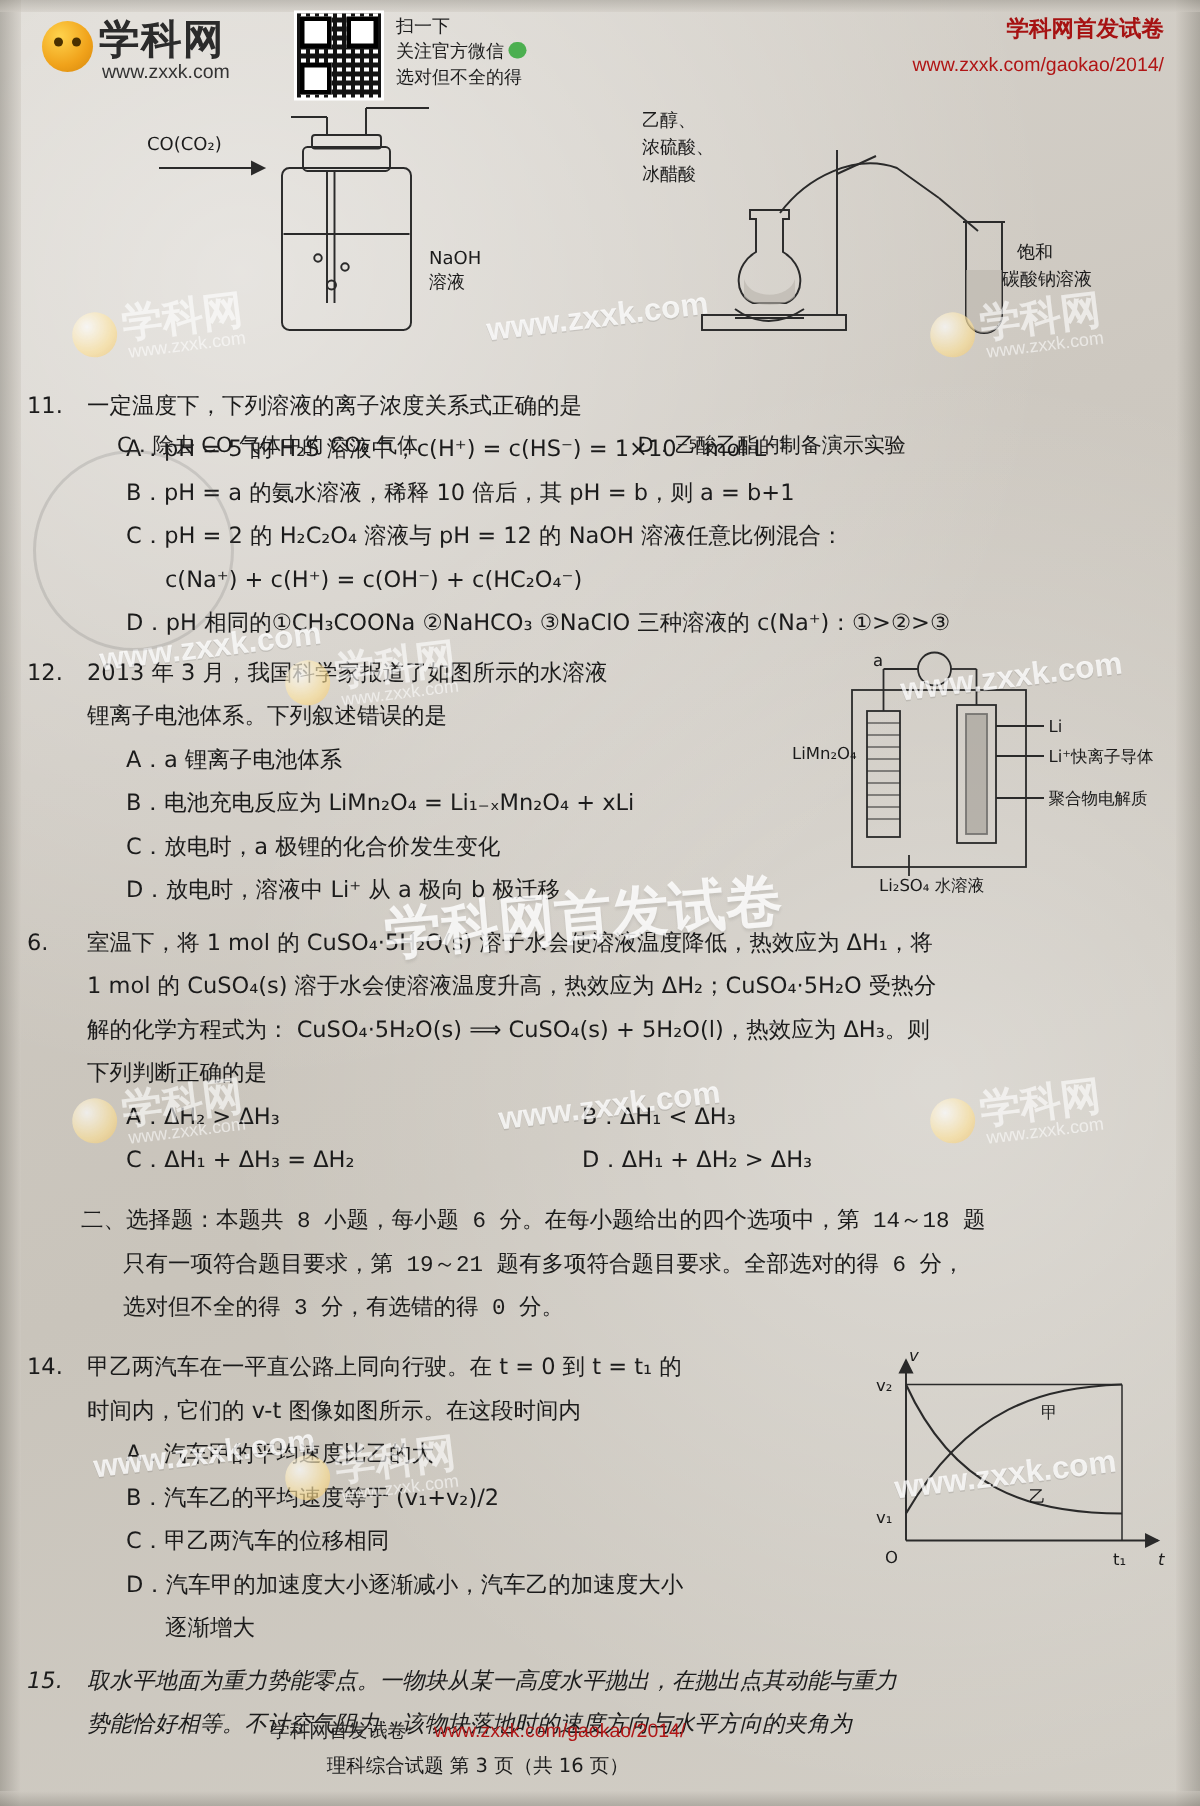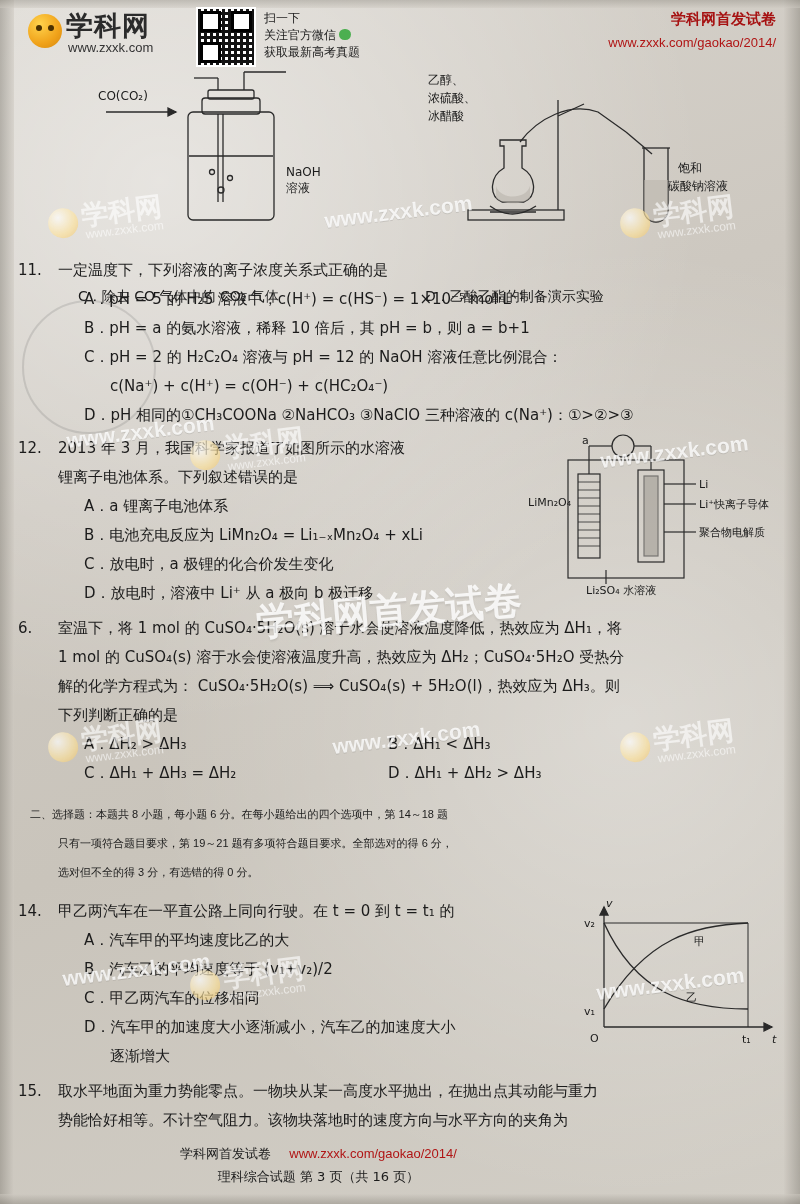--- a/index.html
+++ b/index.html
@@ -35,21 +35,21 @@
   .qr{position:absolute;left:178px;top:3px;width:56px;height:56px;background:#fff;padding:2px;}
   .qr-inner{width:100%;height:100%;
     background-image:
       linear-gradient(90deg,#000 50%,transparent 50%),
       linear-gradient(0deg,#000 50%,transparent 50%);
     background-size:6px 6px, 6px 6px;
     background-color:#fff;
     opacity:.92;
   }
   .qr-mark{position:absolute;width:15px;height:15px;border:3px solid #000;background:#fff;}
-  .scan-lines{position:absolute;left:246px;top:6px;width:130px;font-size:12px;line-height:17px;color:#1d1d1d;font-family:Liberation Sans, sans-serif;}
+  .scan-lines{position:absolute;left:246px;top:6px;width:130px;font-size:12px;line-height:17px;color:#1d1d1d;font-family:Liberation Mono, monospace;}
   .wechat-dot{display:inline-block;width:12px;height:11px;border-radius:6px;background:#4caf50;vertical-align:-1px;margin-left:3px;}
   .hdr-right{position:absolute;right:6px;top:6px;text-align:right;}
   .hdr-right .t1{font-size:15px;color:#a61212;font-family:"DejaVu Sans",sans-serif;font-weight:bold;}
   .hdr-right .t2{font-size:13px;color:#b01515;font-family:"Liberation Sans",sans-serif;margin-top:6px;}
 
   
   .fig-area{position:absolute;left:0;top:60px;width:800px;height:185px;}
   svg{overflow:visible;}
   .lbl{font-family:"DejaVu Sans",sans-serif;font-size:12px;fill:#1b1b1b;}
   .lbl-sm{font-family:"DejaVu Sans",sans-serif;font-size:11px;fill:#1b1b1b;}
@@ -60,21 +60,21 @@
 
   
   .body{position:absolute;left:0;top:246px;width:800px;}
   .q{position:relative;margin:0 0 0 0;font-size:15px;line-height:29px;}
   .qno{position:absolute;left:18px;font-family:"DejaVu Sans",sans-serif;}
   .qbody{margin-left:58px;margin-right:30px;font-family:"DejaVu Sans",sans-serif;}
   .opt{font-family:"DejaVu Sans",sans-serif;}
   .ind1{padding-left:26px;}
   .ind2{padding-left:52px;}
 
-  .sec{font-family:Liberation Sans, sans-serif;font-size:11px;line-height:29px;}
+  .sec{font-family:Liberation Mono, monospace;font-size:15px;line-height:29px;margin-left:24px;}
 
   
   .fig12{position:absolute;right:16px;top:0;width:238px;height:170px;}
   .fig14{position:absolute;right:14px;top:0;width:210px;height:150px;}
 
   
   .footer{position:absolute;left:0;bottom:18px;width:637px;text-align:center;}
   .footer .f1{font-family:"DejaVu Sans",sans-serif;font-size:13px;color:#222;}
   .footer .f1 .red{color:#b01515;font-family:"Liberation Sans",sans-serif;margin-left:14px;}
   .footer .f2{font-family:"DejaVu Sans",sans-serif;font-size:13px;margin-top:5px;}
@@ -110,21 +110,21 @@
       <div class="qr-mark" style="left:4px;top:4px;"></div>
       <div class="qr-mark" style="right:4px;top:4px;"></div>
       <div class="qr-mark" style="left:4px;bottom:4px;"></div>
     </div>
 
     <div class="scan-lines">
       <div>扫一下</div>
       <div>
         <span>关注官方微信</span><span class="wechat-dot"></span>
       </div>
-      <div>获取最新高考真题</div>
+      <div>选对但不全的得</div>
     </div>
 
     <div class="hdr-right">
       <div class="t1">学科网首发试卷</div>
       <div class="t2">www.zxxk.com/gaokao/2014/</div>
     </div>
   </div>
 
   <div class="fig-area">
 
@@ -281,20 +281,21 @@
         <div class="sec">二、选择题：本题共 8 小题，每小题 6 分。在每小题给出的四个选项中，第 14～18 题</div>
         <div class="sec" style="padding-left:28px;">只有一项符合题目要求，第 19～21 题有多项符合题目要求。全部选对的得 6 分，</div>
         <div class="sec" style="padding-left:28px;">选对但不全的得 3 分，有选错的得 0 分。</div>
       </div>
     </div>
 
     <div class="q" style="margin-top:10px;">
       <span class="qno">14.</span>
       <div class="qbody" style="margin-right:232px;">
         <div>甲乙两汽车在一平直公路上同向行驶。在 t = 0 到 t = t₁ 的</div>
+        <div>时间内，它们的 v-t 图像如图所示。在这段时间内</div>
         <div class="opt ind1">A．汽车甲的平均速度比乙的大</div>
         <div class="opt ind1">B．汽车乙的平均速度等于 (v₁+v₂)/2</div>
         <div class="opt ind1">C．甲乙两汽车的位移相同</div>
       </div>
       <div class="qbody" style="margin-right:30px;">
         <div class="opt ind1">D．汽车甲的加速度大小逐渐减小，汽车乙的加速度大小</div>
         <div class="opt ind2">逐渐增大</div>
       </div>
 
       <svg class="fig14" viewBox="0 0 210 150">
@@ -314,21 +315,21 @@
         <text class="lbl-sm" x="196" y="146" font-style="italic">t</text>
         <text class="lbl-sm" x="8" y="30">v₂</text>
         <text class="lbl-sm" x="8" y="118">v₁</text>
         <text class="lbl-sm" x="14" y="145">O</text>
         <text class="lbl-sm" x="166" y="146">t₁</text>
         <text class="lbl-sm" x="118" y="48">甲</text>
         <text class="lbl-sm" x="110" y="104">乙</text>
       </svg>
     </div>
 
-    <div class="q" style="margin-top:6px;">
+    <div class="q" style="margin-top:6px;font-style:italic;">
       <span class="qno">15.</span>
       <div class="qbody">
         <div>取水平地面为重力势能零点。一物块从某一高度水平抛出，在抛出点其动能与重力</div>
         <div>势能恰好相等。不计空气阻力。该物块落地时的速度方向与水平方向的夹角为</div>
       </div>
     </div>
   </div>
 
   <div class="footer">
     <div class="f1">

